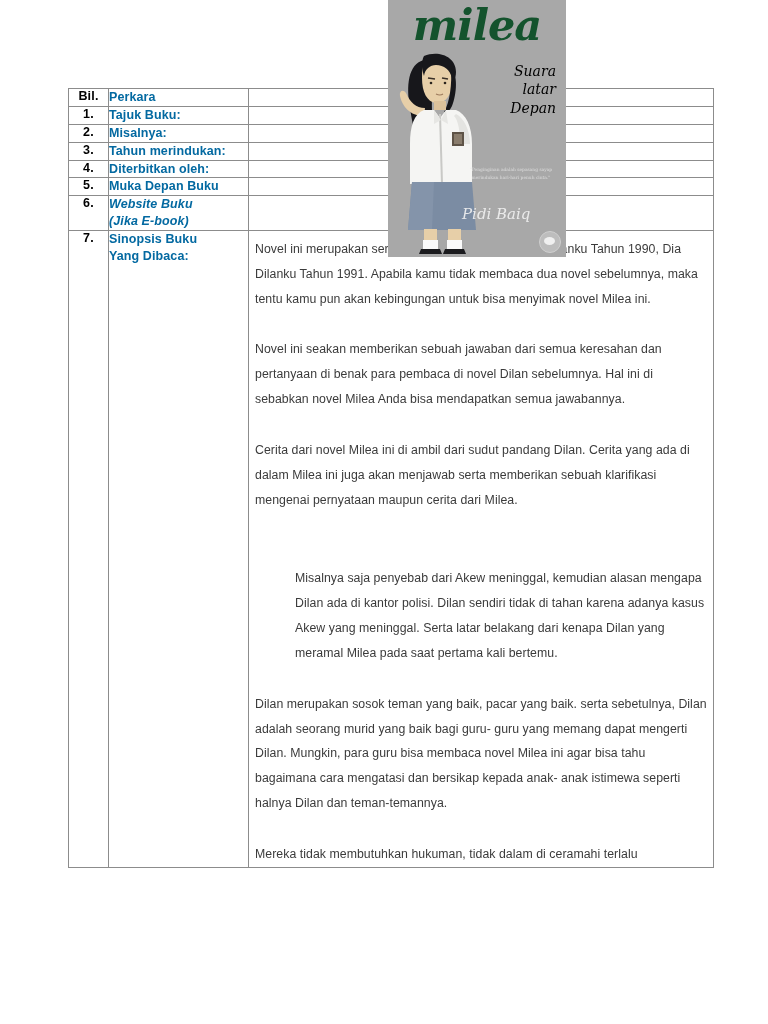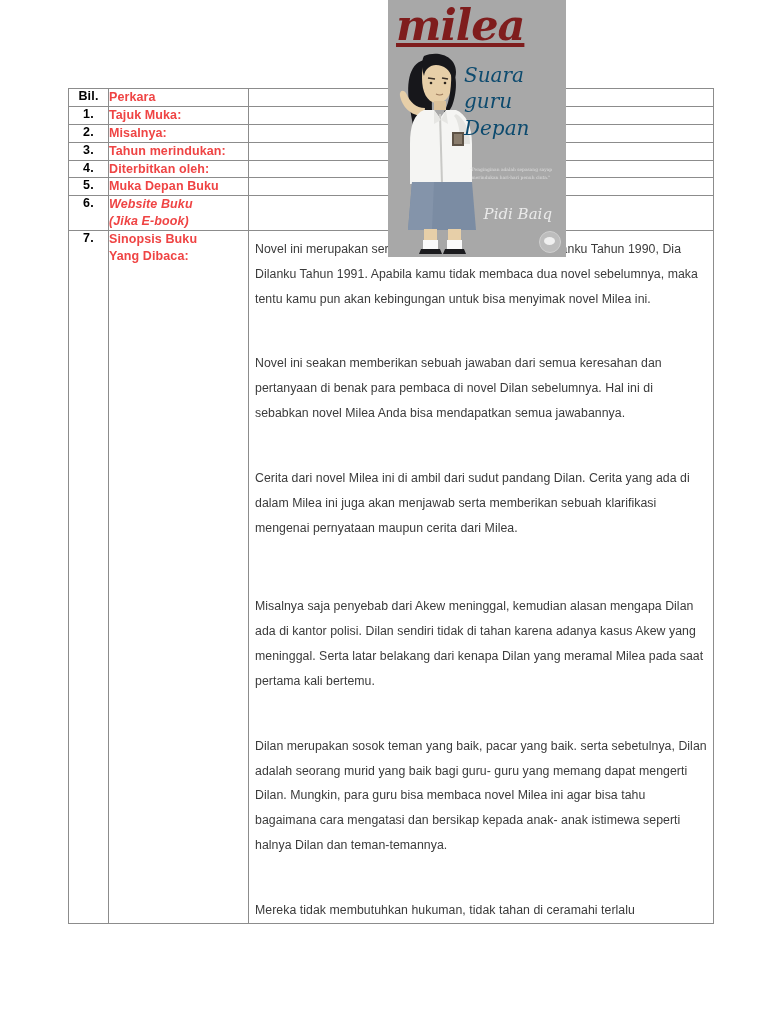--- a/index.html
+++ b/index.html
@@ -47,21 +47,21 @@
     text-align: center;
     font-weight: bold;
     font-size: 12.5px;
     color: #000;
     padding: 9px 0 9px 0;
     letter-spacing: .2px;
   }
   .cell-item {
     font-weight: bold;
     font-size: 12.5px;
-    color: #ef4444;
+    color: #0369a1;
     padding: 9px 0 9px 10px;
     line-height: 1.35;
     letter-spacing: .1px;
   }
   .cell-val {
     padding: 6px 8px 6px 8px;
   }
   .cell-val-dash {
     text-align: center;
     font-size: 12px;
@@ -82,77 +82,77 @@
 
   
   .synopsis {
     font-size: 12.3px;
     line-height: 2.02;
     color: #3b3b3b;
     padding: 6px 6px 0 6px;
     letter-spacing: .05px;
   }
   .synopsis p { margin: 0 0 0 0; }
-  .synopsis p + p { margin-top: 40px; }
-  .synopsis p.gap-wide { margin-top: 54px; }
+  .synopsis p + p { margin-top: 26px; }
+  .synopsis p.gap-wide { margin-top: 54px; margin-left: 40px; }
 
   
   #book-cover {
     position: absolute;
     left: 388px;
     top: 0px;
     width: 178px;
     height: 257px;
     background: #a8a8a8;
     overflow: hidden;
   }
   #book-cover .cover-title {
     position: absolute;
     left: 8px;
     top: 4px;
     width: 162px;
+    text-align: center;
     font-family: "DejaVu Serif", serif;
     font-style: italic;
     font-weight: bold;
     font-size: 43px;
     line-height: 1;
-    color: #7f1d1d;
+    color: #14532d;
     letter-spacing: -1px;
-    text-decoration: underline;
   }
   #book-cover .cover-sub {
     position: absolute;
     right: 10px;
     top: 62px;
     width: 92px;
-    text-align: left;
+    text-align: right;
     font-family: "DejaVu Serif", serif;
     font-style: italic;
-    font-size: 20px;
+    font-size: 14px;
     line-height: 1.32;
-    color: #0c4a6e;
+    color: #000000;
   }
   #book-cover .cover-quote {
     position: absolute;
     right: 12px;
     top: 166px;
     width: 86px;
     text-align: center;
     font-family: "DejaVu Serif", serif;
     font-size: 4.4px;
     line-height: 1.75;
     color: #e2e2e2;
     opacity: .85;
   }
   #book-cover .cover-author {
     position: absolute;
     right: 14px;
     top: 205px;
     width: 90px;
-    text-align: right;
+    text-align: left;
     font-family: "DejaVu Serif", serif;
     font-style: italic;
     font-size: 15px;
     color: #f2f2f2;
     opacity: .9;
   }
   #book-cover .cover-logo {
     position: absolute;
     right: 5px;
     bottom: 4px;
@@ -187,21 +187,21 @@
     </colgroup>
     <tbody>
       <tr class="header-row">
         <td class="cell-no">Bil.</td>
         <td class="cell-item">Perkara</td>
         <td class="cell-val"></td>
       </tr>
 
       <tr>
         <td class="cell-no">1.</td>
-        <td class="cell-item">Tajuk Muka:</td>
+        <td class="cell-item">Tajuk Buku:</td>
         <td class="cell-val"></td>
       </tr>
 
       <tr>
         <td class="cell-no">2.</td>
         <td class="cell-item">Misalnya:</td>
         <td class="cell-val"></td>
       </tr>
 
       <tr>
@@ -237,21 +237,21 @@
           <span>Sinopsis Buku</span><br>
           <span>Yang Dibaca:</span>
         </td>
         <td class="cell-val">
           <div class="synopsis">
             <p>Novel ini merupakan seri ketiga dari novel Dilan, Dia Dilanku Tahun 1990, Dia Dilanku Tahun 1991. Apabila kamu tidak membaca dua novel sebelumnya, maka tentu kamu pun akan kebingungan untuk bisa menyimak novel Milea ini.</p>
             <p>Novel ini seakan memberikan sebuah jawaban dari semua keresahan dan pertanyaan di benak para pembaca di novel Dilan sebelumnya. Hal ini di sebabkan novel Milea Anda bisa mendapatkan semua jawabannya.</p>
             <p>Cerita dari novel Milea ini di ambil dari sudut pandang Dilan. Cerita yang ada di dalam Milea ini juga akan menjawab serta memberikan sebuah klarifikasi mengenai pernyataan maupun cerita dari Milea.</p>
             <p class="gap-wide">Misalnya saja penyebab dari Akew meninggal, kemudian alasan mengapa Dilan ada di kantor polisi. Dilan sendiri tidak di tahan karena adanya kasus Akew yang meninggal. Serta latar belakang dari kenapa Dilan yang meramal Milea pada saat pertama kali bertemu.</p>
             <p>Dilan merupakan sosok teman yang baik, pacar yang baik. serta sebetulnya, Dilan adalah seorang murid yang baik bagi guru- guru yang memang dapat mengerti Dilan. Mungkin, para guru bisa membaca novel Milea ini agar bisa tahu bagaimana cara mengatasi dan bersikap kepada anak- anak istimewa seperti halnya Dilan dan teman-temannya.</p>
-            <p>Mereka tidak membutuhkan hukuman, tidak tahan di ceramahi terlalu</p>
+            <p>Mereka tidak membutuhkan hukuman, tidak dalam di ceramahi terlalu</p>
           </div>
         </td>
       </tr>
     </tbody>
   </table>
 
   <div id="book-cover">
 
     <svg class="girl" viewBox="0 0 96 210">
 
@@ -291,21 +291,21 @@
       <rect x="29" y="196" width="15" height="10" fill="#fafafa"></rect>
       <rect x="53" y="196" width="15" height="10" fill="#fafafa"></rect>
 
       <path d="M27 205 l19 0 l2 5 l-23 0 Z" fill="#1b1b1e"></path>
       <path d="M51 205 l19 0 l2 5 l-23 0 Z" fill="#1b1b1e"></path>
     </svg>
 
     <div class="cover-title">milea</div>
     <div class="cover-sub">
       <span>Suara</span><br>
-      <span>guru</span><br>
+      <span>latar</span><br>
       <span>Depan</span>
     </div>
     <div class="cover-quote">"Penginginan adalah sepasang sayap merindukan hari-hari penuh cinta."</div>
     <div class="cover-author">Pidi Baiq</div>
     <div class="cover-logo"></div>
   </div>
 
 </div>
 
 </body></html>

